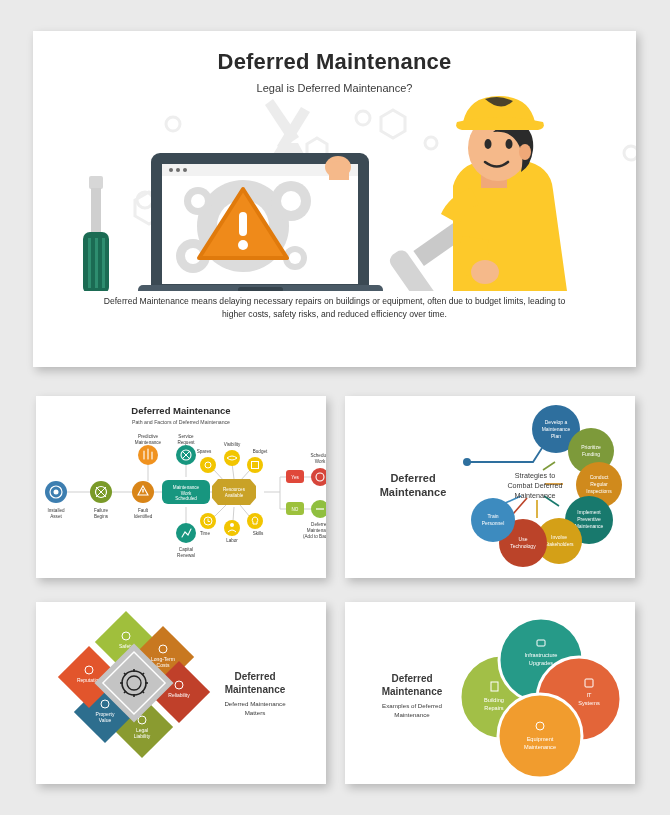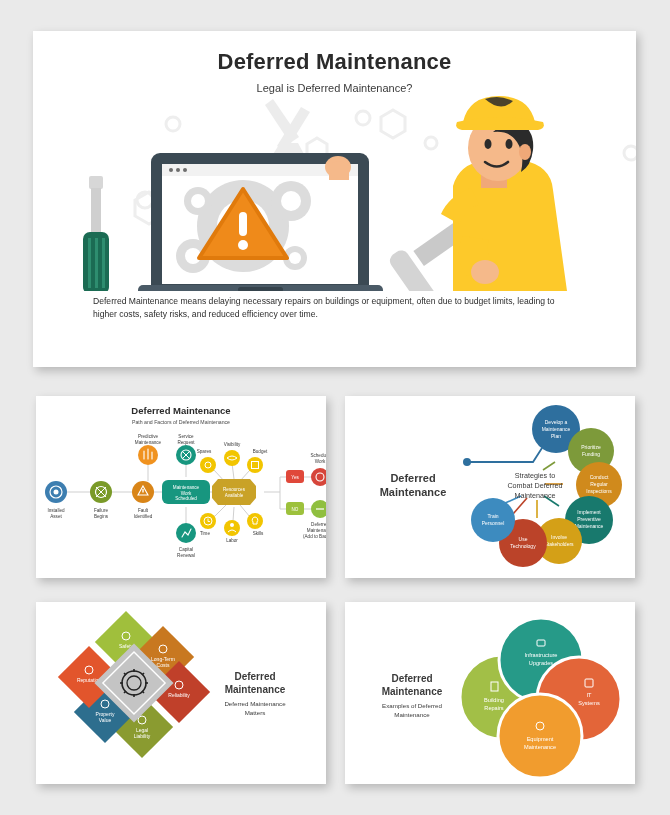--- a/index.html
+++ b/index.html
@@ -37,21 +37,21 @@
     color: #3a3a3a;
     margin-top: 7px;
   }
   .hero-art {
     position: relative;
     width: 100%;
     height: 195px;
     margin-top: 2px;
   }
   .hero-caption {
-    text-align: left;
+    text-align: center;
     font-size: 8.6px;
     color: #2d2d2d;
     line-height: 1.55;
     padding: 0 60px;
     margin-top: 4px;
   }
   
   #slide-flow   { left: 36px;  top: 396px; width: 290px; height: 182px; }
   #slide-mind   { left: 345px; top: 396px; width: 290px; height: 182px; }
   #slide-diamond{ left: 36px;  top: 602px; width: 290px; height: 182px; }

